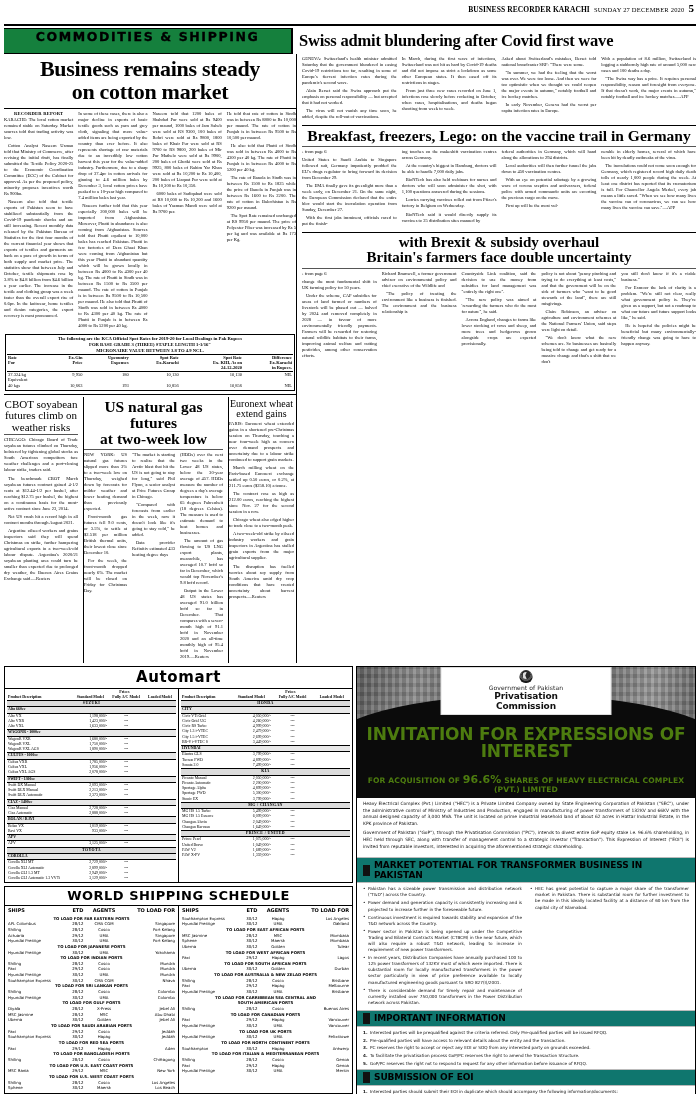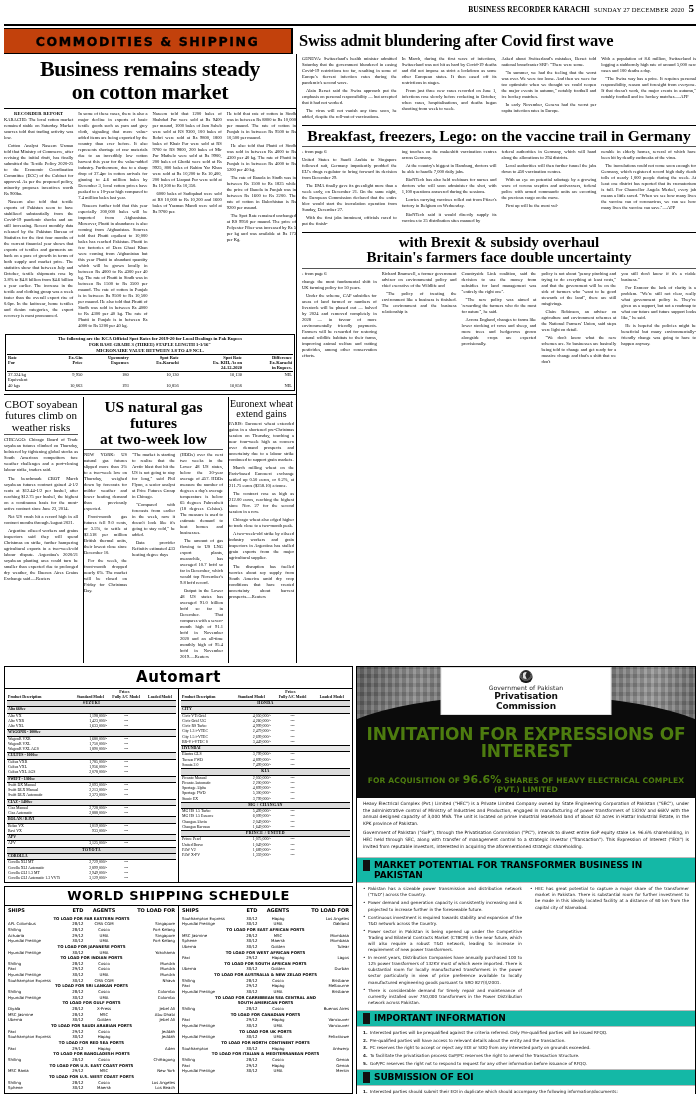--- a/index.html
+++ b/index.html
@@ -21,22 +21,22 @@
   }
   .mh-brand { font-family:"Liberation Serif", serif; font-weight:bold; font-size:7.5px; letter-spacing:.1px; }
   .mh-date  { font-size:6.5px; letter-spacing:.2px; }
   .mh-page  { font-size:11px; font-weight:bold; font-family:"Liberation Serif", serif; }
   .rule-thick { border-top:2.2px solid #000; margin:0 0 2px 0; }
 
   
   .toprow { display:flex; height:26px; align-items:stretch; }
   .section-flag {
     width:288px; border:1.6px solid #000; border-left:none;
-    display:flex; align-items:center; justify-content:center;
-    background:#c2410c;
+    display:flex; justify-content:center;
+    background:#15803d;
   }
   .section-flag span {
     font-family:"DejaVu Sans", sans-serif; font-weight:bold;
     font-size:12.5px; letter-spacing:1.6px;
     -webkit-text-stroke:.3px #000;
   }
   .swiss-head {
     flex:1; border-left:1.2px solid #000; padding-left:6px;
     display:flex; align-items:center;
   }
@@ -155,22 +155,22 @@
   .ad-gov { font-size:6px; color:#222; letter-spacing:.1px; line-height:1.2;}
   .ad-pc  { font-size:9px; font-weight:bold; color:#111; letter-spacing:-.1px; line-height:1.15;}
   .ad-blackband { background:#0b0b0b; color:#4d7c0f; padding:3px 6px 4px; text-align:center; }
   .ad-invite { font-family:"DejaVu Sans", sans-serif; font-weight:bold; font-size:17px;
     letter-spacing:-.2px; line-height:1; }
   .ad-sub { font-size:7.6px; font-weight:bold; letter-spacing:.1px; margin-top:14px; line-height:1.1;}
   .ad-sub b.big { font-size:11px; }
   .ad-body { padding:3px 6px 2px; }
   .ad-p { font-size:4.4px; line-height:1.5; text-align:justify; margin:0 0 3px; color:#111; }
   .ad-secthead {
-    background:#14b8a6; border-top:.8px solid #bbb; border-bottom:.8px solid #bbb;
-    display:flex; align-items:flex-start; gap:4px; padding:2px 6px; margin:2px 0 3px;
+    background:#0f766e; border-top:.8px solid #bbb; border-bottom:.8px solid #bbb;
+    display:flex; align-items:center; gap:4px; padding:2px 6px; margin:2px 0 3px;
   }
   .sq { width:7px; height:11px; background:#111; flex:none; }
   .ad-secthead span { font-size:9px; font-weight:bold; letter-spacing:-.1px; }
   .ad-twocol { display:flex; gap:8px; padding:0 6px; }
   .ad-twocol ul { margin:0; padding:0; list-style:none; flex:1; }
   .ad-twocol li { font-size:4.2px; line-height:1.45; text-align:justify; margin-bottom:2px; padding-left:5px; position:relative; color:#111;}
   .ad-twocol li:before { content:"•"; position:absolute; left:0; top:-.5px; }
   .ad-ol { margin:0; padding:0 6px; list-style:none; }
   .ad-ol li { font-size:4.2px; line-height:1.45; text-align:justify; margin-bottom:1.6px; padding-left:7px; position:relative; color:#111;}
   .ad-ol li>b.n { position:absolute; left:0; top:0; font-weight:bold; }

